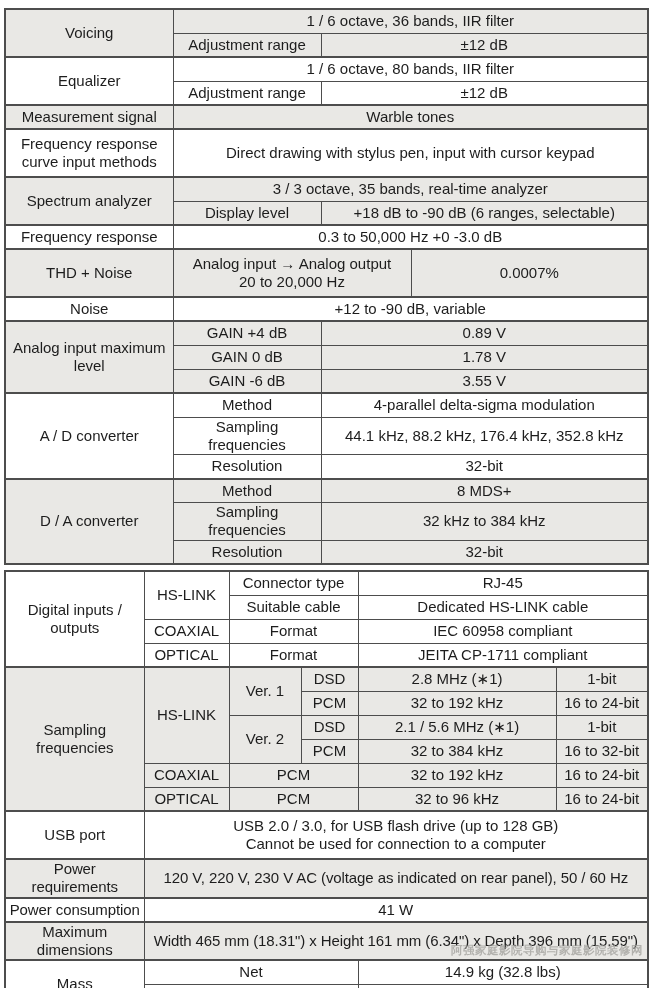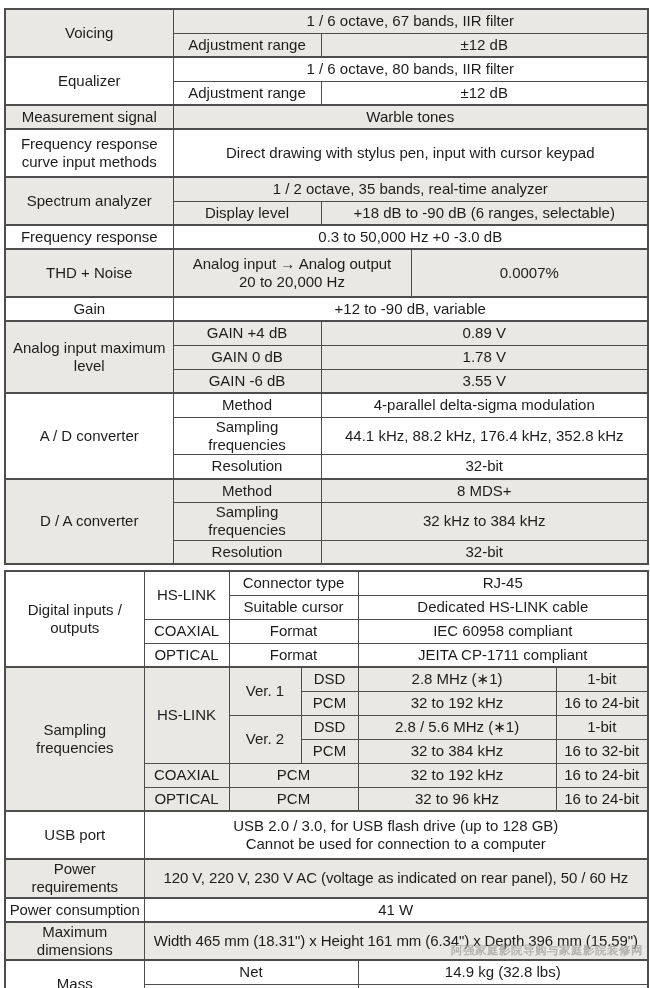--- a/index.html
+++ b/index.html
@@ -49,21 +49,21 @@
   <table class="spec">
     <colgroup>
       <col style="width:168px">
         <col style="width:148px">
         <col style="width:90px">
         <col style="width:237px">
     </colgroup>
     <tbody>
       <tr class="shade gs">
         <td rowspan="2">Voicing</td>
-        <td colspan="3">1 / 6 octave, 67 bands, IIR filter</td>
+        <td colspan="3">1 / 6 octave, 36 bands, IIR filter</td>
       </tr>
       <tr class="shade">
         <td>Adjustment range</td>
         <td colspan="2">±12 dB</td>
       </tr>
       <tr class="gs">
         <td rowspan="2">Equalizer</td>
         <td colspan="3">1 / 6 octave, 80 bands, IIR filter</td>
       </tr>
       <tr>
@@ -73,40 +73,40 @@
       <tr class="shade gs">
         <td>Measurement signal</td>
         <td colspan="3">Warble tones</td>
       </tr>
       <tr class="gs h2">
         <td>Frequency response curve input methods</td>
         <td colspan="3">Direct drawing with stylus pen, input with cursor keypad</td>
       </tr>
       <tr class="shade gs">
         <td rowspan="2">Spectrum analyzer</td>
-        <td colspan="3">1 / 2 octave, 35 bands, real-time analyzer</td>
+        <td colspan="3">3 / 3 octave, 35 bands, real-time analyzer</td>
       </tr>
       <tr class="shade">
         <td>Display level</td>
         <td colspan="2">+18 dB to -90 dB (6 ranges, selectable)</td>
       </tr>
       <tr class="gs">
         <td>Frequency response</td>
         <td colspan="3">0.3 to 50,000 Hz +0 -3.0 dB</td>
       </tr>
       <tr class="shade gs h2">
         <td>THD + Noise</td>
         <td colspan="2">
           <div>Analog input → Analog output</div>
           <div>20 to 20,000 Hz</div>
         </td>
         <td>0.0007%</td>
       </tr>
       <tr class="gs">
-        <td>Gain</td>
+        <td>Noise</td>
         <td colspan="3">+12 to -90 dB, variable</td>
       </tr>
       <tr class="shade gs">
         <td rowspan="3">Analog input maximum level</td>
         <td>GAIN +4 dB</td>
         <td colspan="2">0.89 V</td>
       </tr>
       <tr class="shade">
         <td>GAIN 0 dB</td>
         <td colspan="2">1.78 V</td>
@@ -154,21 +154,21 @@
         <col style="width:92px">
     </colgroup>
     <tbody>
       <tr class="gs">
         <td rowspan="4">Digital inputs / outputs</td>
         <td rowspan="2">HS-LINK</td>
         <td colspan="2">Connector type</td>
         <td colspan="2">RJ-45</td>
       </tr>
       <tr>
-        <td colspan="2">Suitable cursor</td>
+        <td colspan="2">Suitable cable</td>
         <td colspan="2">Dedicated HS-LINK cable</td>
       </tr>
       <tr>
         <td>COAXIAL</td>
         <td colspan="2">Format</td>
         <td colspan="2">IEC 60958 compliant</td>
       </tr>
       <tr>
         <td>OPTICAL</td>
         <td colspan="2">Format</td>
@@ -183,21 +183,21 @@
         <td>1-bit</td>
       </tr>
       <tr class="shade">
         <td>PCM</td>
         <td>32 to 192 kHz</td>
         <td>16 to 24-bit</td>
       </tr>
       <tr class="shade">
         <td rowspan="2">Ver. 2</td>
         <td>DSD</td>
-        <td>2.8 / 5.6 MHz (∗1)</td>
+        <td>2.1 / 5.6 MHz (∗1)</td>
         <td>1-bit</td>
       </tr>
       <tr class="shade">
         <td>PCM</td>
         <td>32 to 384 kHz</td>
         <td>16 to 32-bit</td>
       </tr>
       <tr class="shade">
         <td>COAXIAL</td>
         <td colspan="2">PCM</td>

